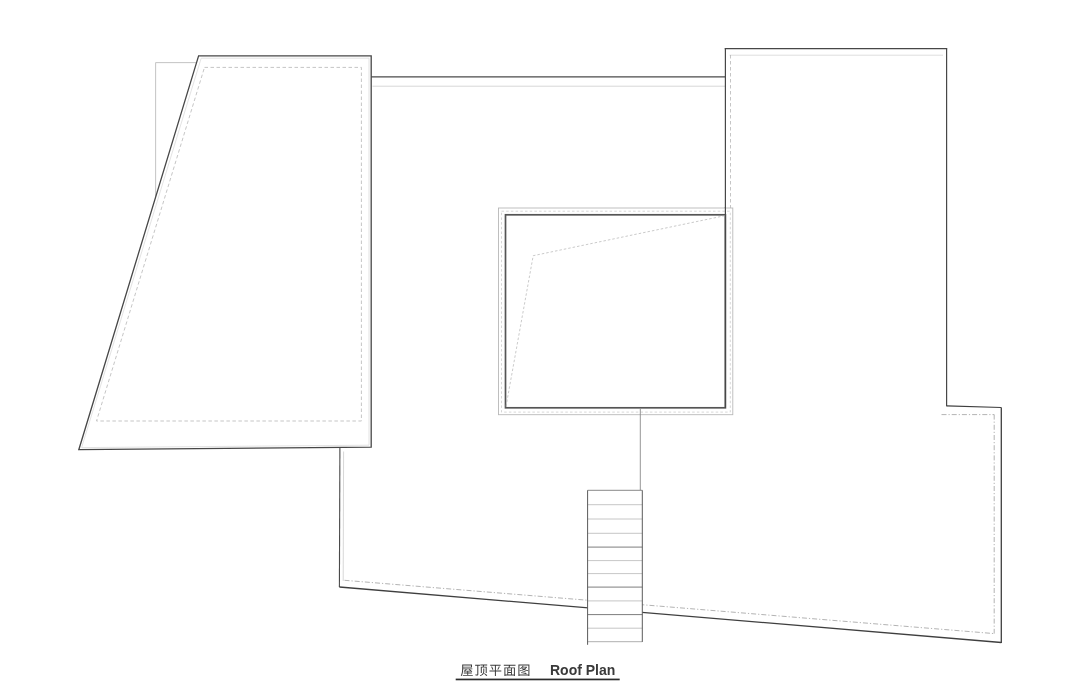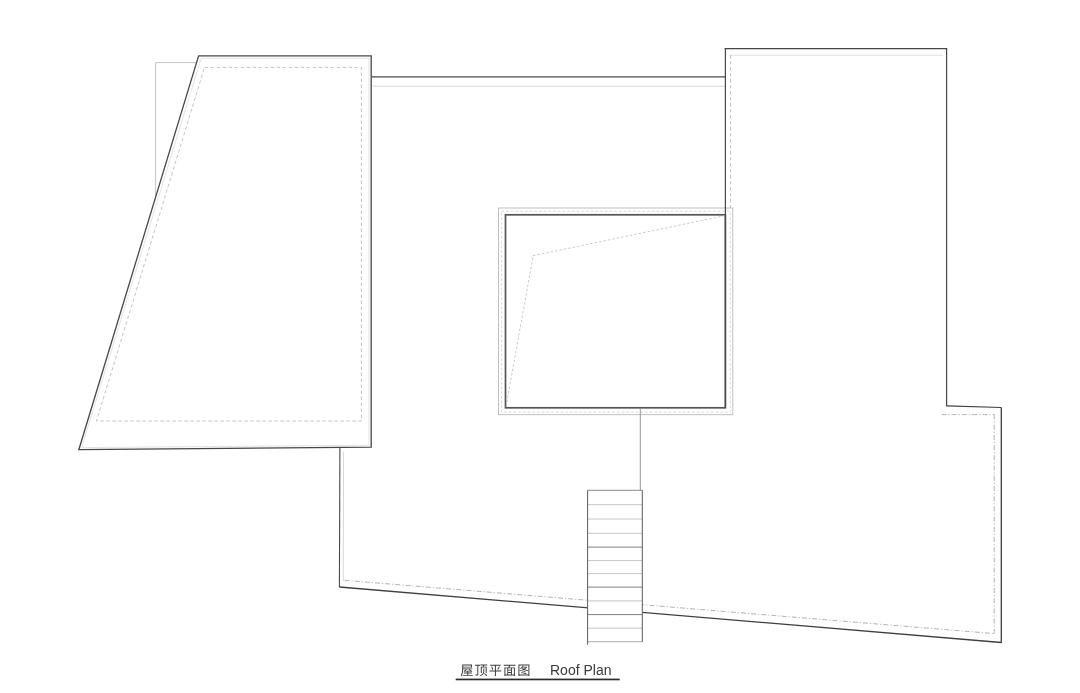--- a/index.html
+++ b/index.html
@@ -1,17 +1,17 @@
 <!DOCTYPE html>
 <html><head>
 <meta charset="utf-8">
 <style>
   html,body{margin:0;padding:0;background:#ffffff;}
   .page{position:relative;width:1080px;height:693px;background:#ffffff;overflow:hidden;
-        font-family:"Liberation Sans", sans-serif;}
+        font-family:"Liberation Sans", sans-serif;font-weight:bold;}
 </style>
 </head>
 <body>
 <div class="page">
 <svg width="1080" height="693" viewBox="0 0 1080 693" xmlns="http://www.w3.org/2000/svg">
 
   <polygon points="371.2,76.8 725.4,76.8 725.4,405.8 1001.3,407.5 1001.3,642.5 339.4,587 339.9,449.6 371.2,449.6" fill="#ffffff" stroke="none"></polygon>
 
   <line x1="370.8" y1="76.8" x2="725.4" y2="76.8" stroke="#4a4a4a" stroke-width="1.2"></line>
 

